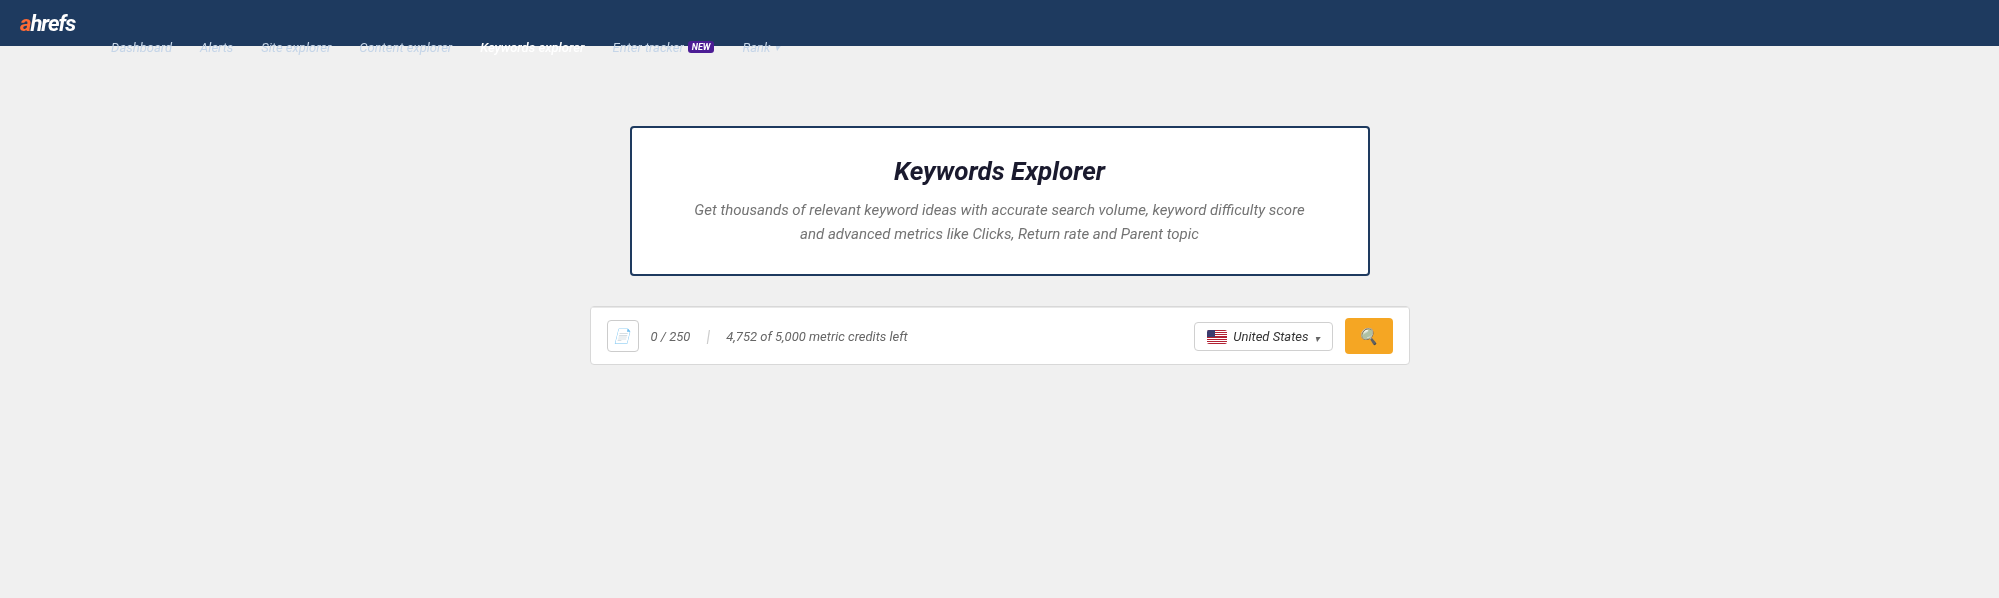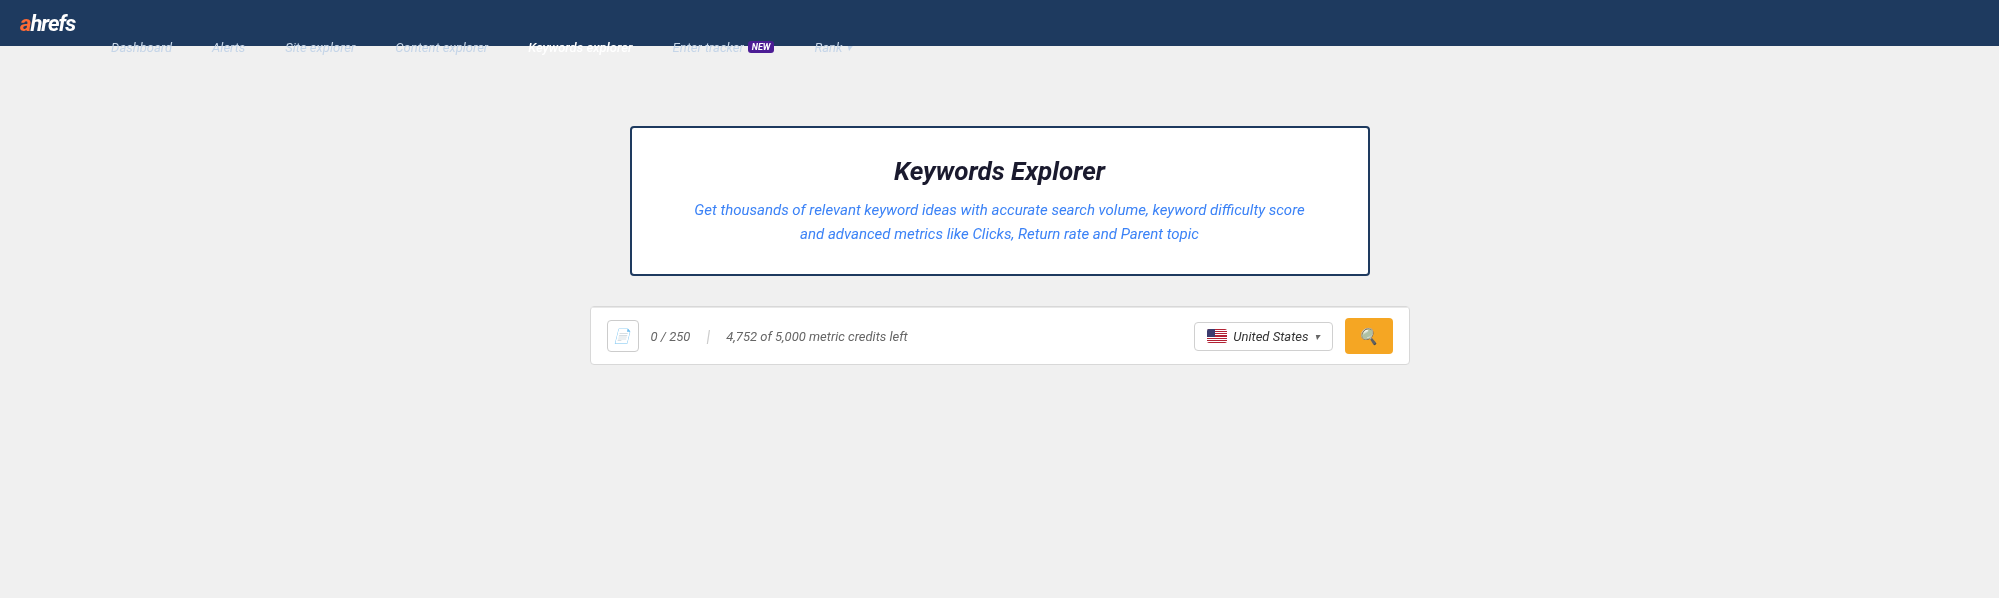--- a/index.html
+++ b/index.html
@@ -42,21 +42,21 @@
       color: #ff6b35;
     }
 
     .logo-hrefs {
       color: #ffffff;
     }
 
     .nav-items {
       display: flex;
       align-items: center;
-      gap: 16px;
+      gap: 4px;
       list-style: none;
       margin-top: 48px;
     }
 
     .nav-item {
       padding: 0 12px;
       height: 46px;
       display: flex;
       align-items: center;
       cursor: pointer;
@@ -115,21 +115,21 @@
 
     .hero-title {
       font-size: 26px;
       font-weight: 700;
       color: #1a1a2e;
       margin-bottom: 12px;
     }
 
     .hero-description {
       font-size: 15px;
-      color: #3b82f6;
+      color: #737373;
       line-height: 1.6;
     }
 
     
     .search-container {
       background: #ffffff;
       border: 1px solid #d8d8d8;
       border-radius: 4px;
       width: 820px;
     }
@@ -211,21 +211,21 @@
       font-size: 13px;
       color: #666666;
     }
 
     .spacer {
       flex: 1;
     }
 
     .country-selector {
       display: flex;
-      align-items: center;
+      align-items: flex-end;
       gap: 6px;
       padding: 6px 12px;
       border: 1px solid #d0d0d0;
       border-radius: 4px;
       cursor: pointer;
       background: white;
       font-size: 13px;
       color: #333333;
     }
 

